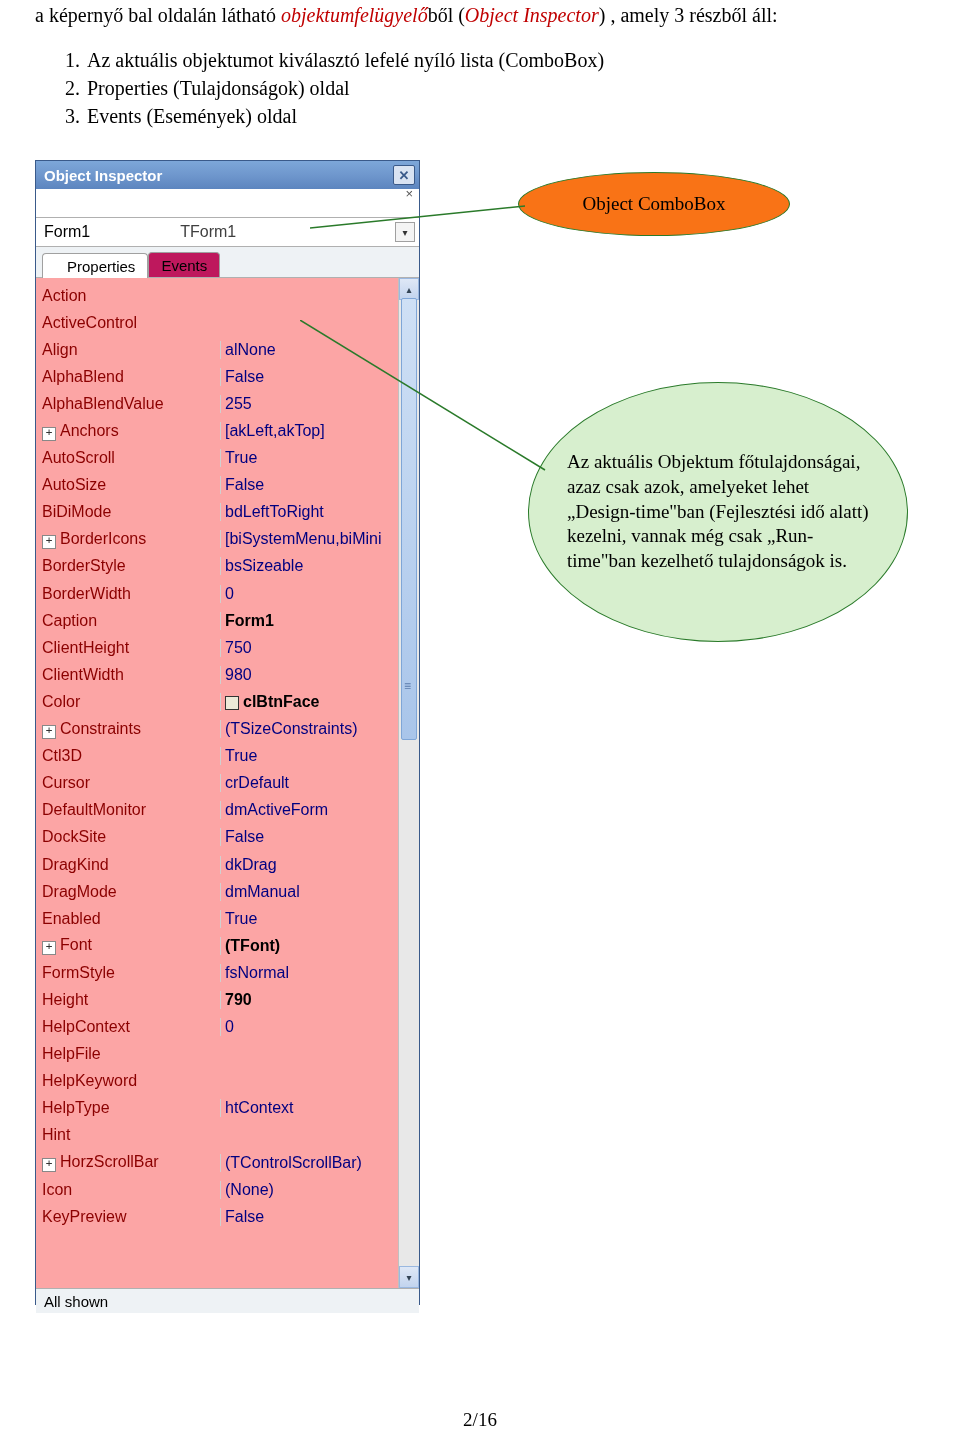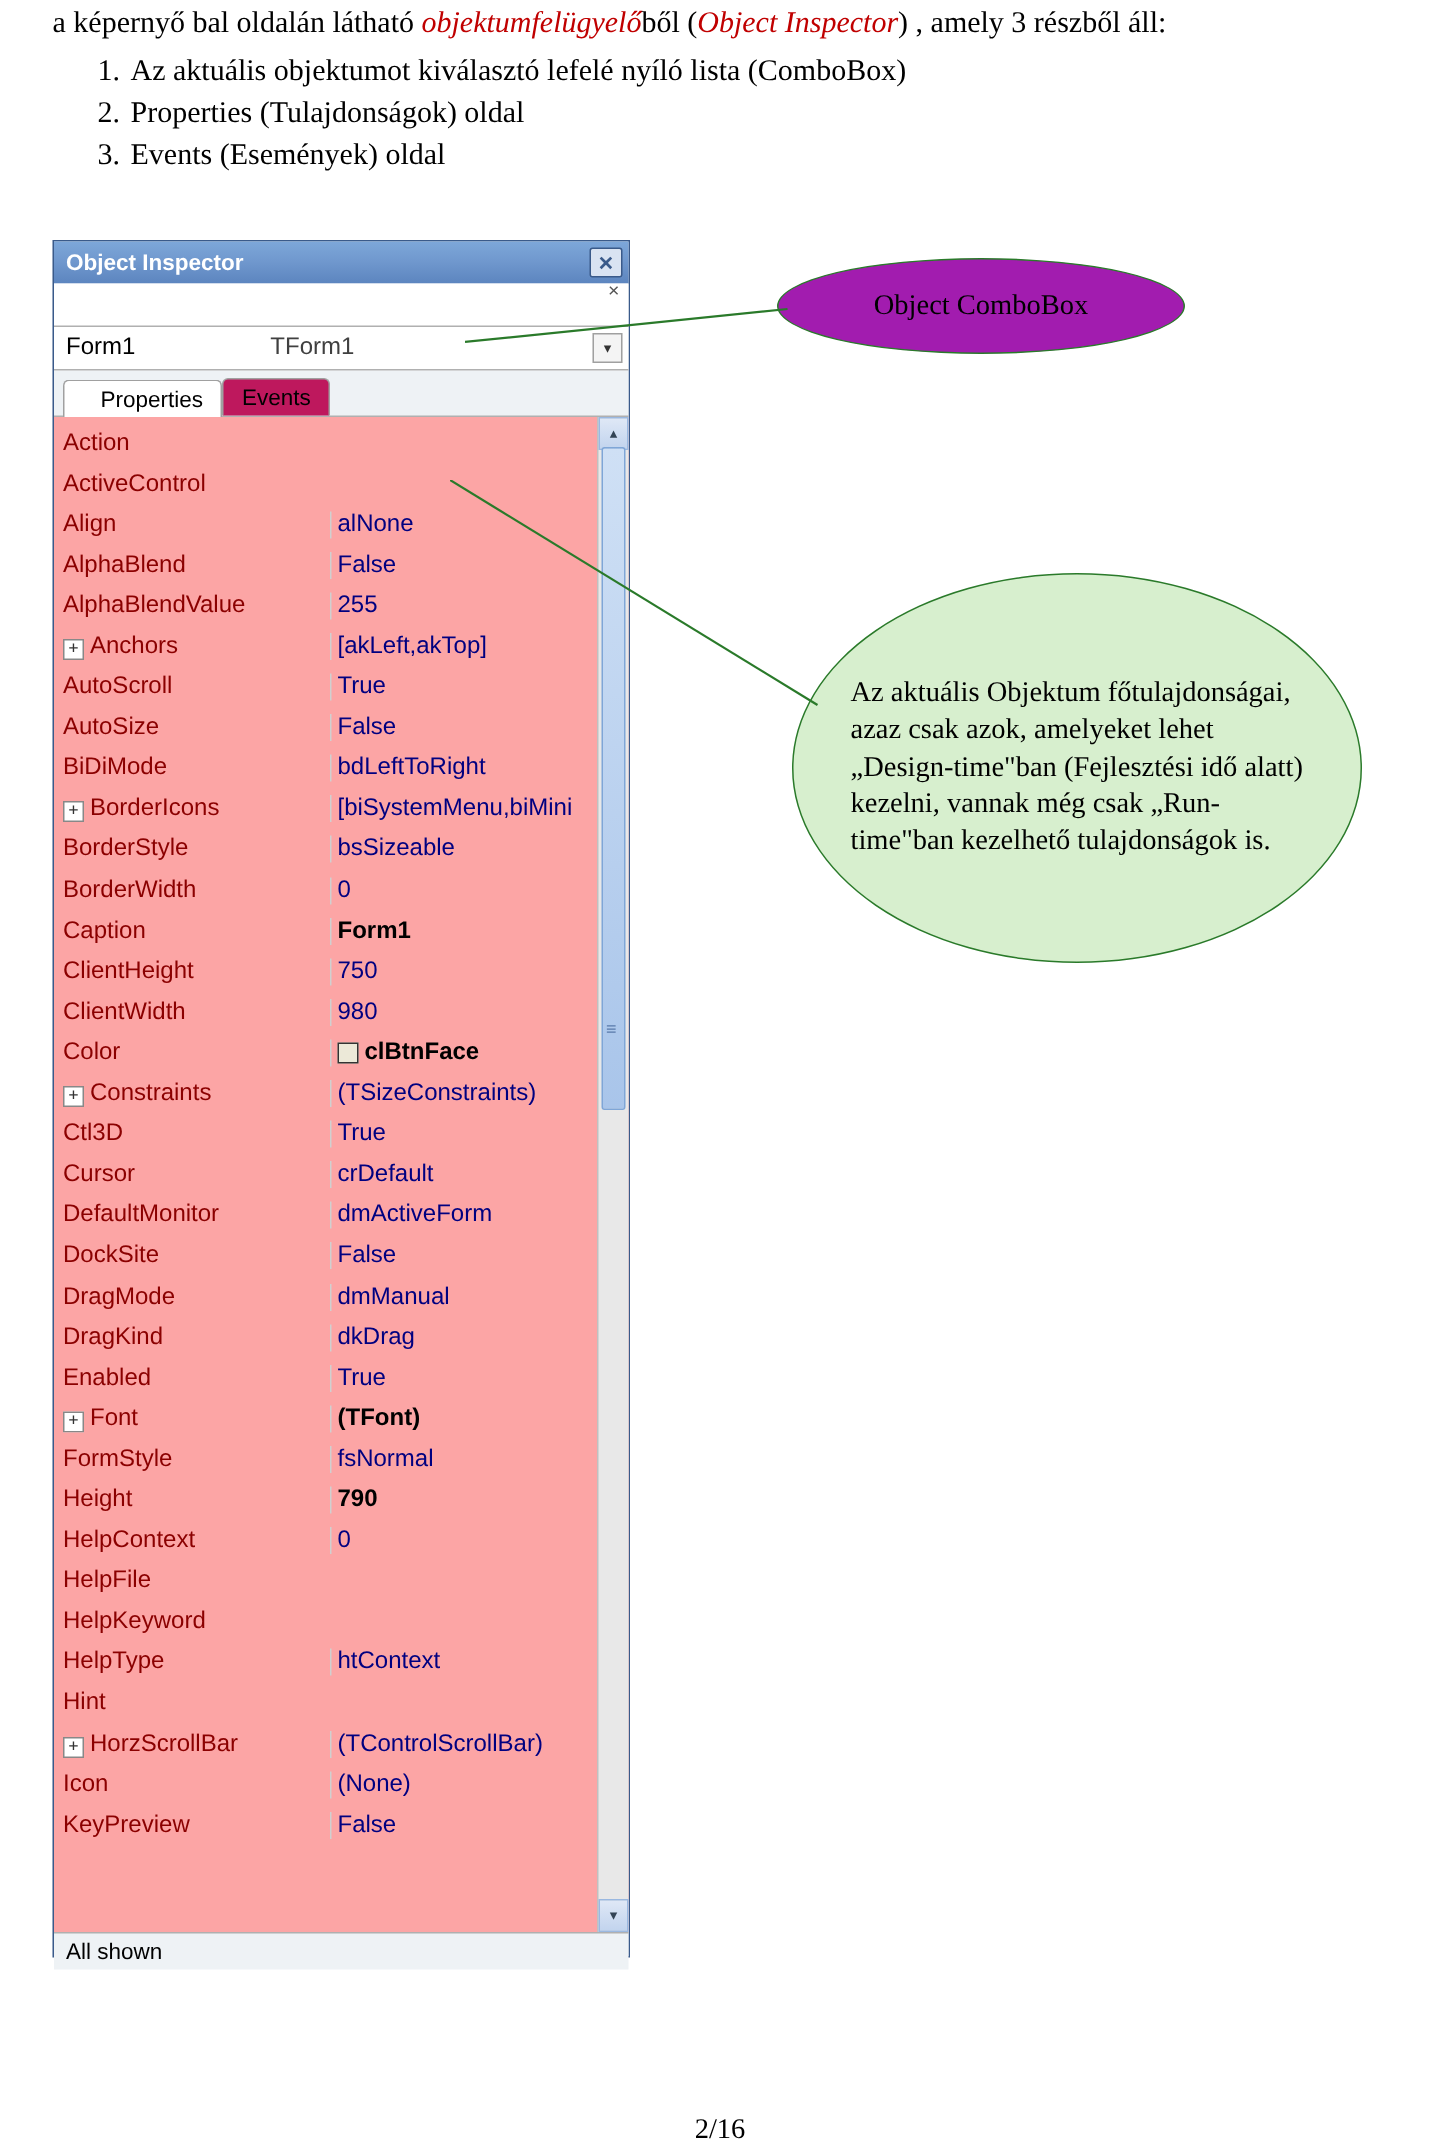--- a/index.html
+++ b/index.html
@@ -17,21 +17,21 @@
     box-sizing: border-box;
   }
   .body-text {
     padding: 2px 35px 0 35px;
     font-size: 20px;
     line-height: 1.35;
     color: #000;
   }
   .body-text .red-italic { color: #c00000; font-style: italic; }
   .ol {
-    margin: 4px 0 0 30px;
+    margin: 17px 0 0 30px;
     font-size: 20px;
     line-height: 1.4;
   }
   .ol .n { display: inline-block; width: 22px; }
 
   
   .inspector {
     position: absolute;
     left: 35px;
     top: 160px;
@@ -210,21 +210,21 @@
     padding-left: 8px;
     display: flex; align-items: center;
     font-size: 15px; color: #000;
   }
 
   
   .callout1 {
     position: absolute;
     left: 518px; top: 172px;
     width: 270px; height: 62px;
-    background: #a21caf;
+    background: #f97316;
     border: 1px solid #2a7a2a;
     border-radius: 50%;
     display: flex; align-items: center; justify-content: center;
     font-family: "Times New Roman", serif;
     font-size: 19px;
     color: #000;
   }
   .callout2 {
     position: absolute;
     left: 528px; top: 382px;
@@ -365,26 +365,26 @@
           </div>
           <div class="prop-row">
             <div class="prop-name"><span>DefaultMonitor</span></div>
             <div class="prop-val"><span>dmActiveForm</span></div>
           </div>
           <div class="prop-row">
             <div class="prop-name"><span>DockSite</span></div>
             <div class="prop-val"><span>False</span></div>
           </div>
           <div class="prop-row">
+            <div class="prop-name"><span>DragKind</span></div>
+            <div class="prop-val"><span>dkDrag</span></div>
+          </div>
+          <div class="prop-row">
             <div class="prop-name"><span>DragMode</span></div>
             <div class="prop-val"><span>dmManual</span></div>
-          </div>
-          <div class="prop-row">
-            <div class="prop-name"><span>DragKind</span></div>
-            <div class="prop-val"><span>dkDrag</span></div>
           </div>
           <div class="prop-row">
             <div class="prop-name"><span>Enabled</span></div>
             <div class="prop-val"><span>True</span></div>
           </div>
           <div class="prop-row">
             <div class="prop-name"><span class="exp">+</span><span>Font</span></div>
             <div class="prop-val bold"><span>(TFont)</span></div>
           </div>
           <div class="prop-row">

